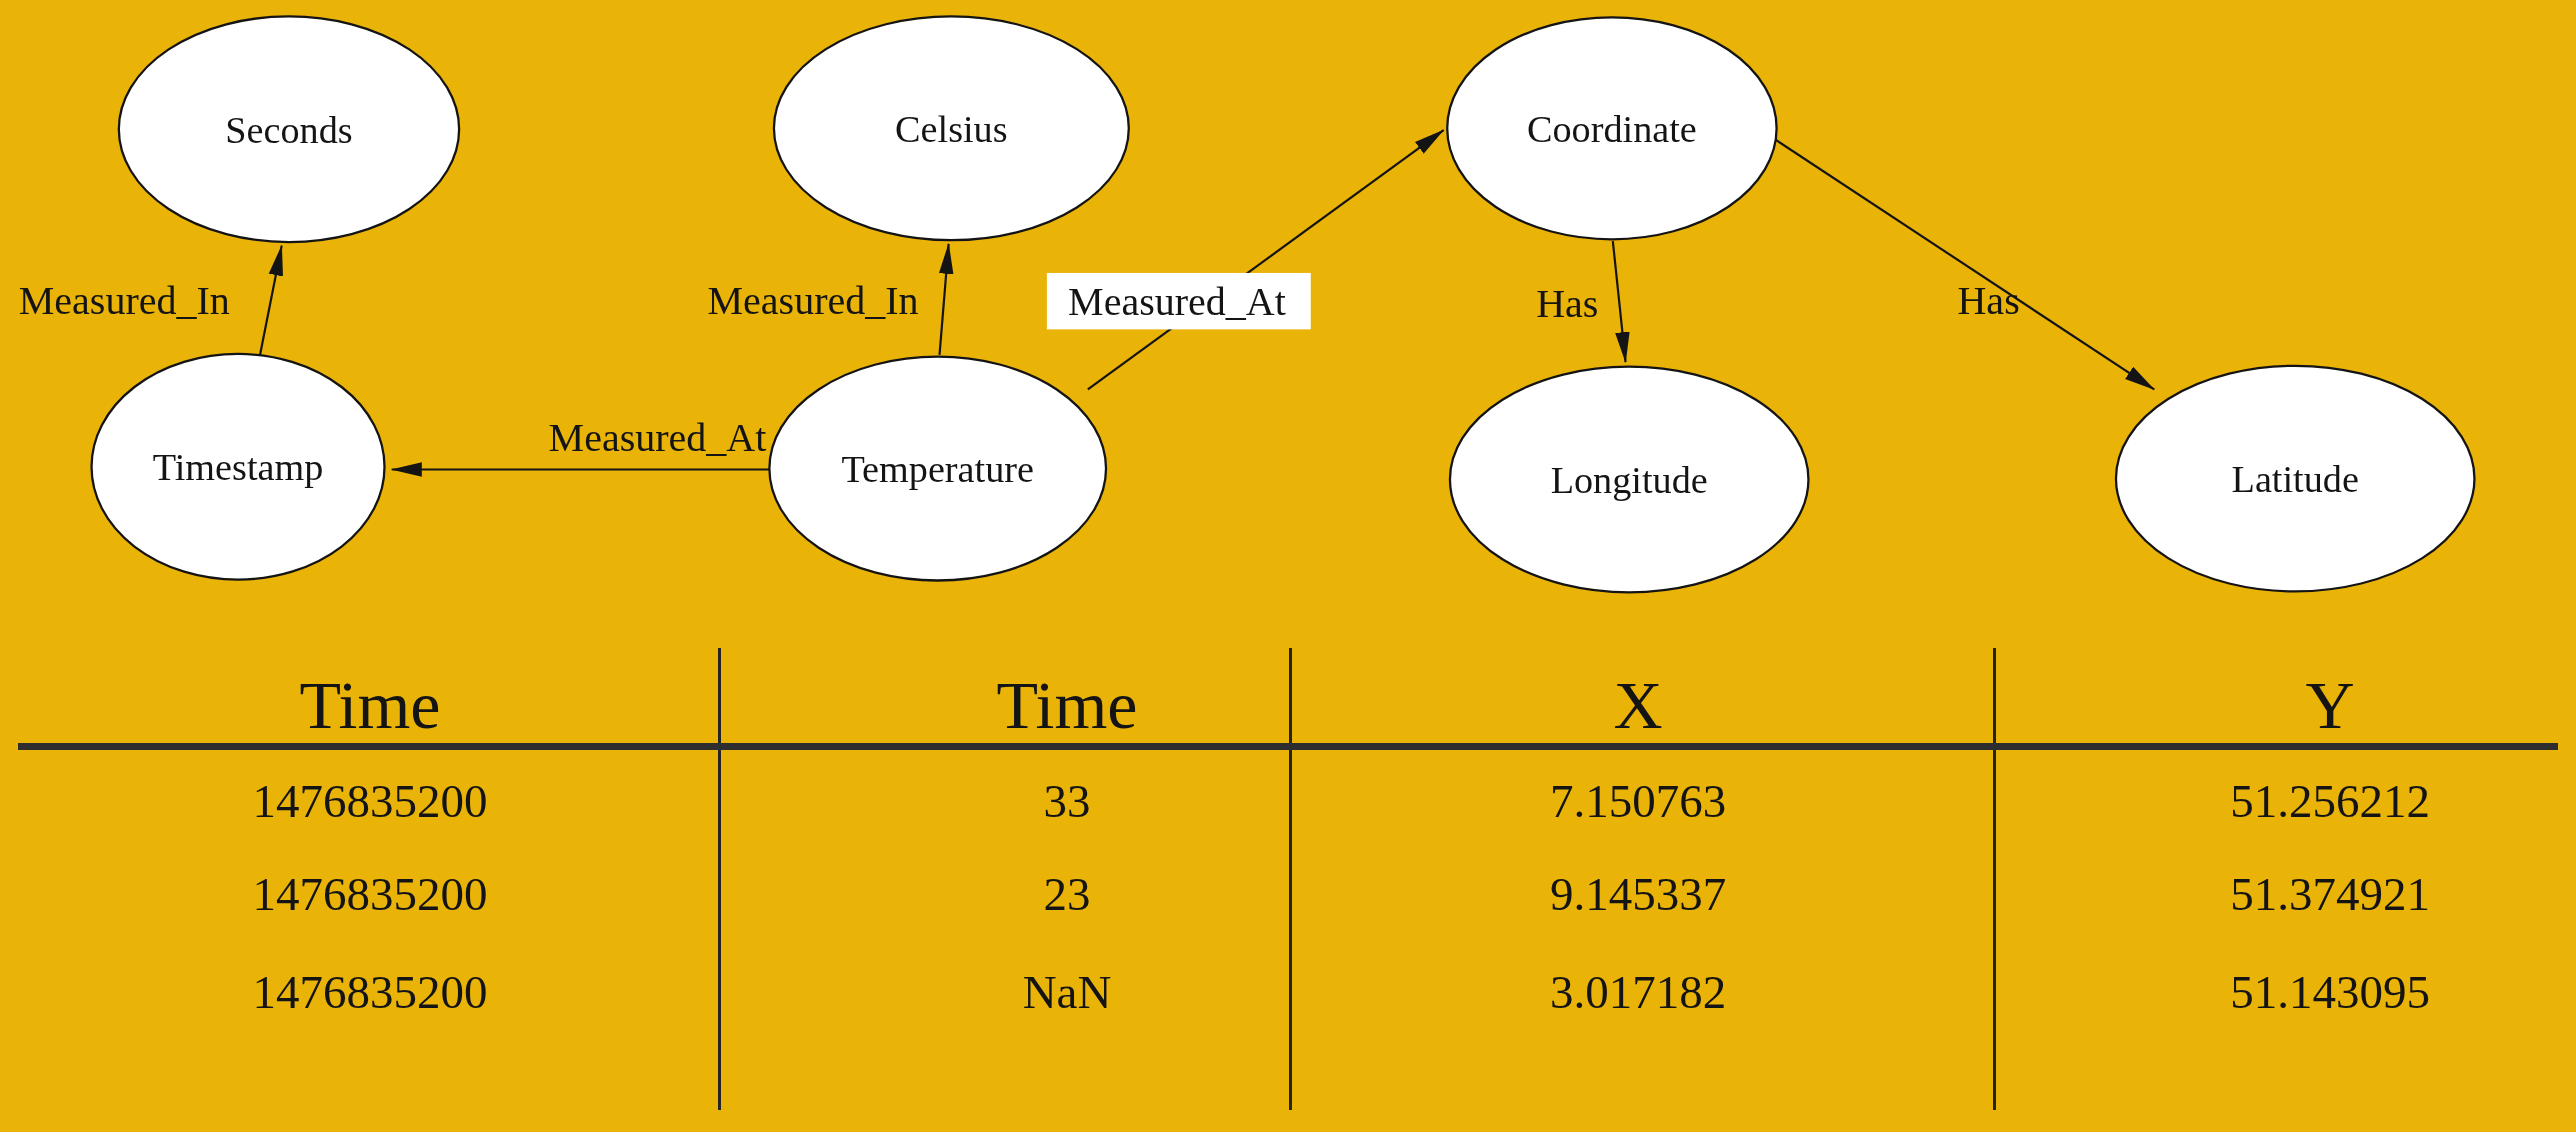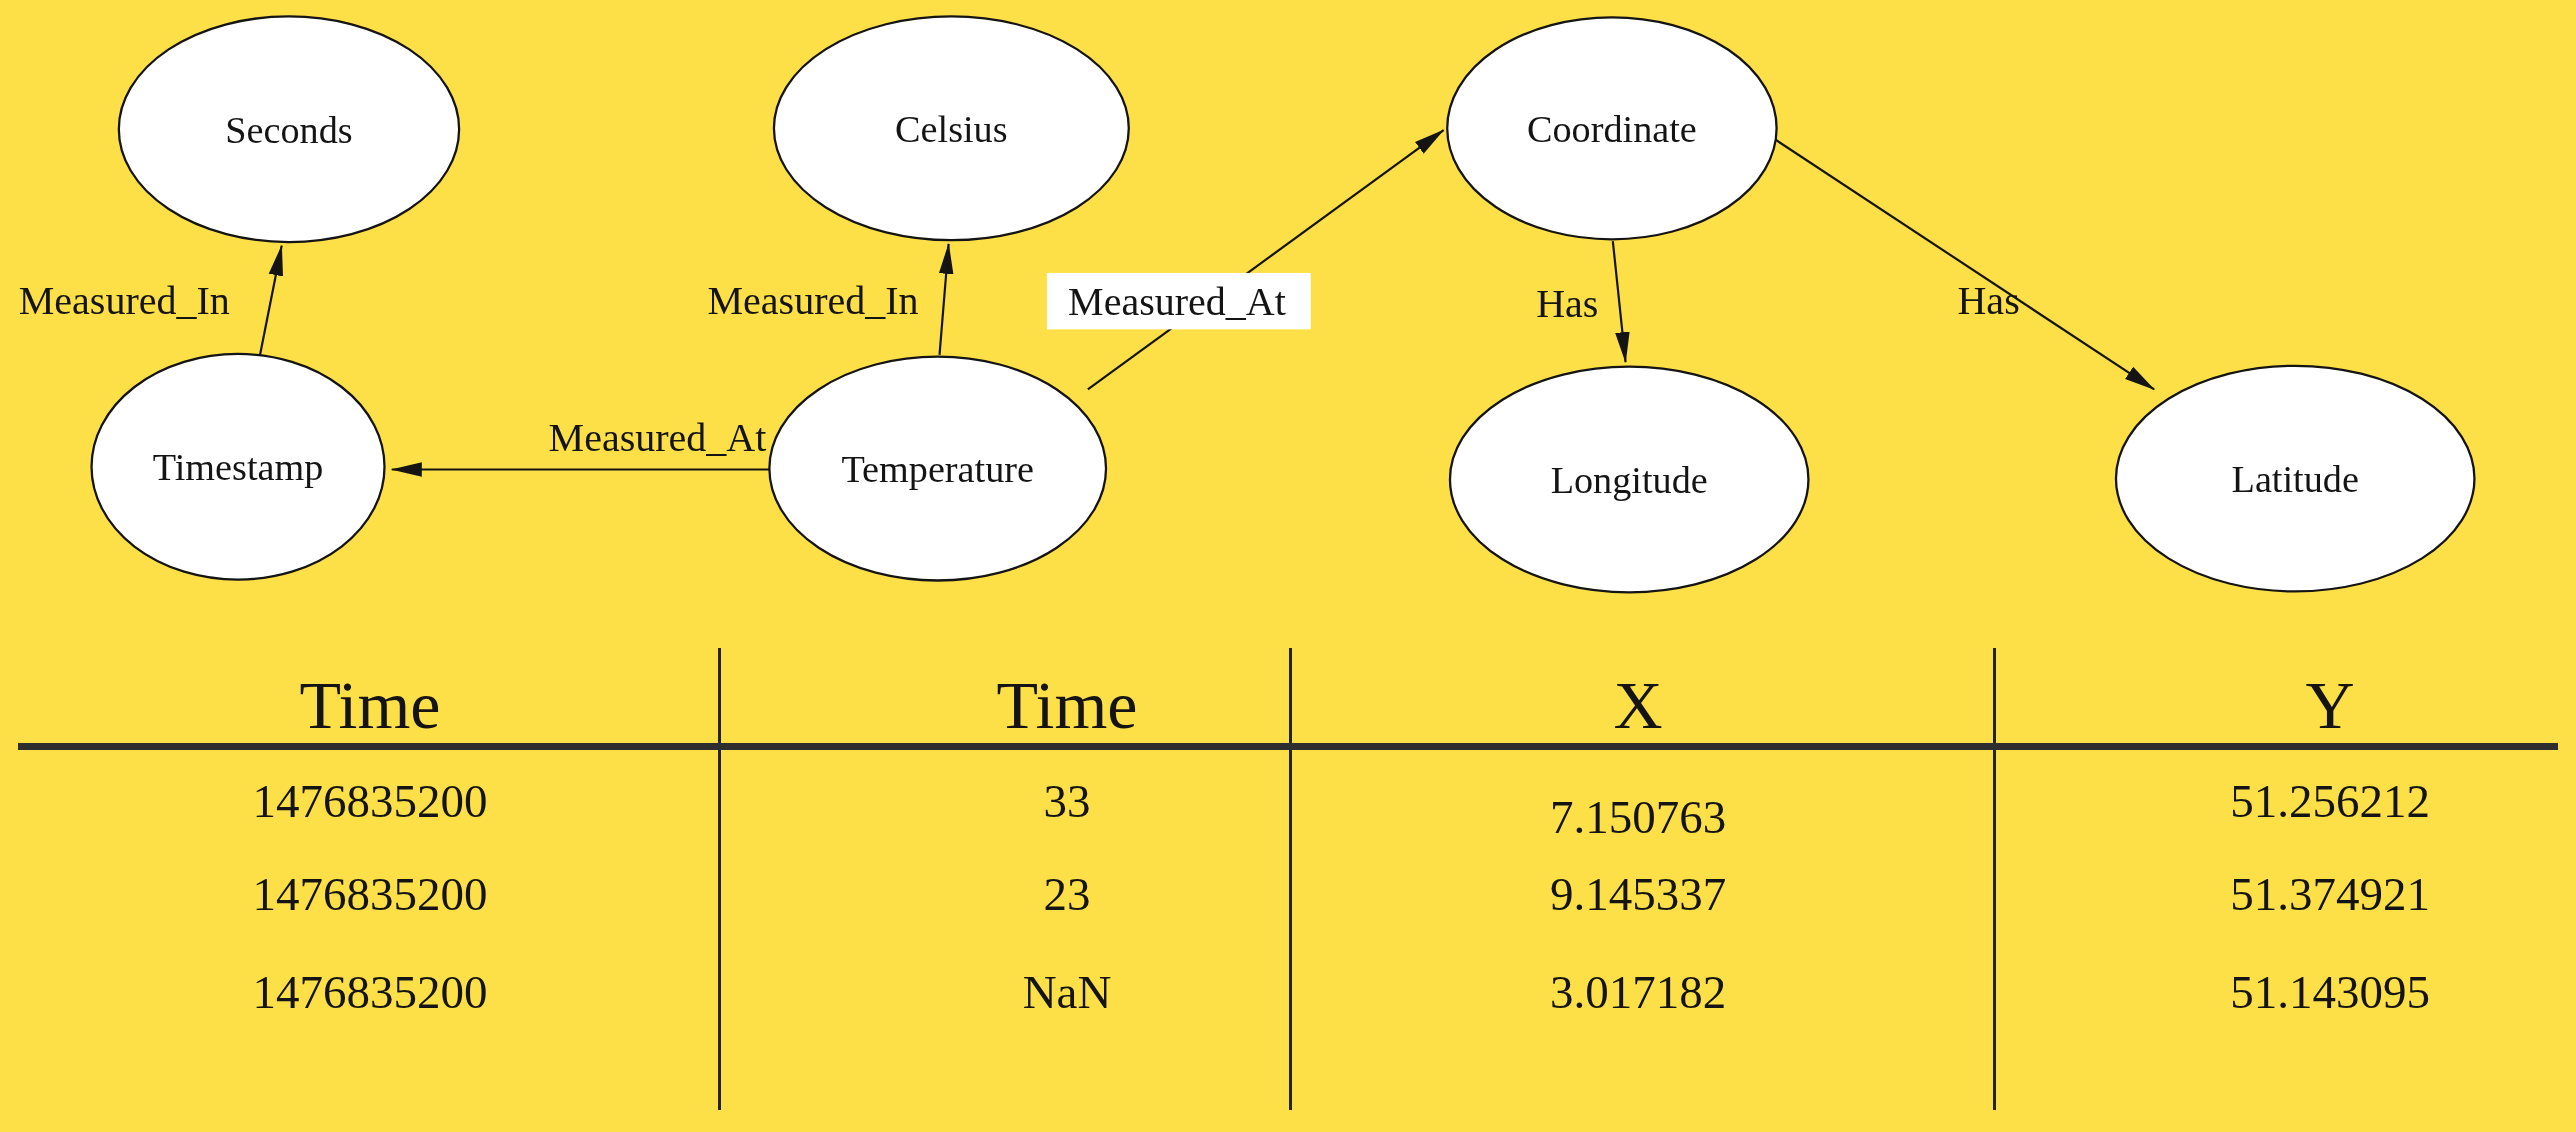--- a/index.html
+++ b/index.html
@@ -4,21 +4,21 @@
 <style>
   html, body {
     margin: 0;
     padding: 0;
     background: #ffffff;
   }
   #figure {
     position: relative;
     width: 2576px;
     height: 1132px;
-    background: #fde047;
+    background: #eab308;
     font-family: "Liberation Serif", "DejaVu Serif", serif;
     color: #141414;
     overflow: hidden;
   }
   #graph-svg {
     position: absolute;
     left: 0;
     top: 0;
   }
   .node-ellipse {
@@ -136,21 +136,21 @@
     <div class="col-divider" id="divider-3"></div>
     <div class="header-rule"></div>
 
     <div class="tcell header" style="left:370px;  top:676px;">Time</div>
     <div class="tcell header" style="left:1067px; top:676px;">Time</div>
     <div class="tcell header" style="left:1638px; top:676px;">X</div>
     <div class="tcell header" style="left:2330px; top:676px;">Y</div>
 
     <div class="tcell" style="left:370px;  top:772px;">1476835200</div>
     <div class="tcell" style="left:1067px; top:772px;">33</div>
-    <div class="tcell" style="left:1638px; top:788px;">7.150763</div>
+    <div class="tcell" style="left:1638px; top:772px;">7.150763</div>
     <div class="tcell" style="left:2330px; top:772px;">51.256212</div>
 
     <div class="tcell" style="left:370px;  top:865px;">1476835200</div>
     <div class="tcell" style="left:1067px; top:865px;">23</div>
     <div class="tcell" style="left:1638px; top:865px;">9.145337</div>
     <div class="tcell" style="left:2330px; top:865px;">51.374921</div>
 
     <div class="tcell" style="left:370px;  top:963px;">1476835200</div>
     <div class="tcell" style="left:1067px; top:963px;">NaN</div>
     <div class="tcell" style="left:1638px; top:963px;">3.017182</div>

